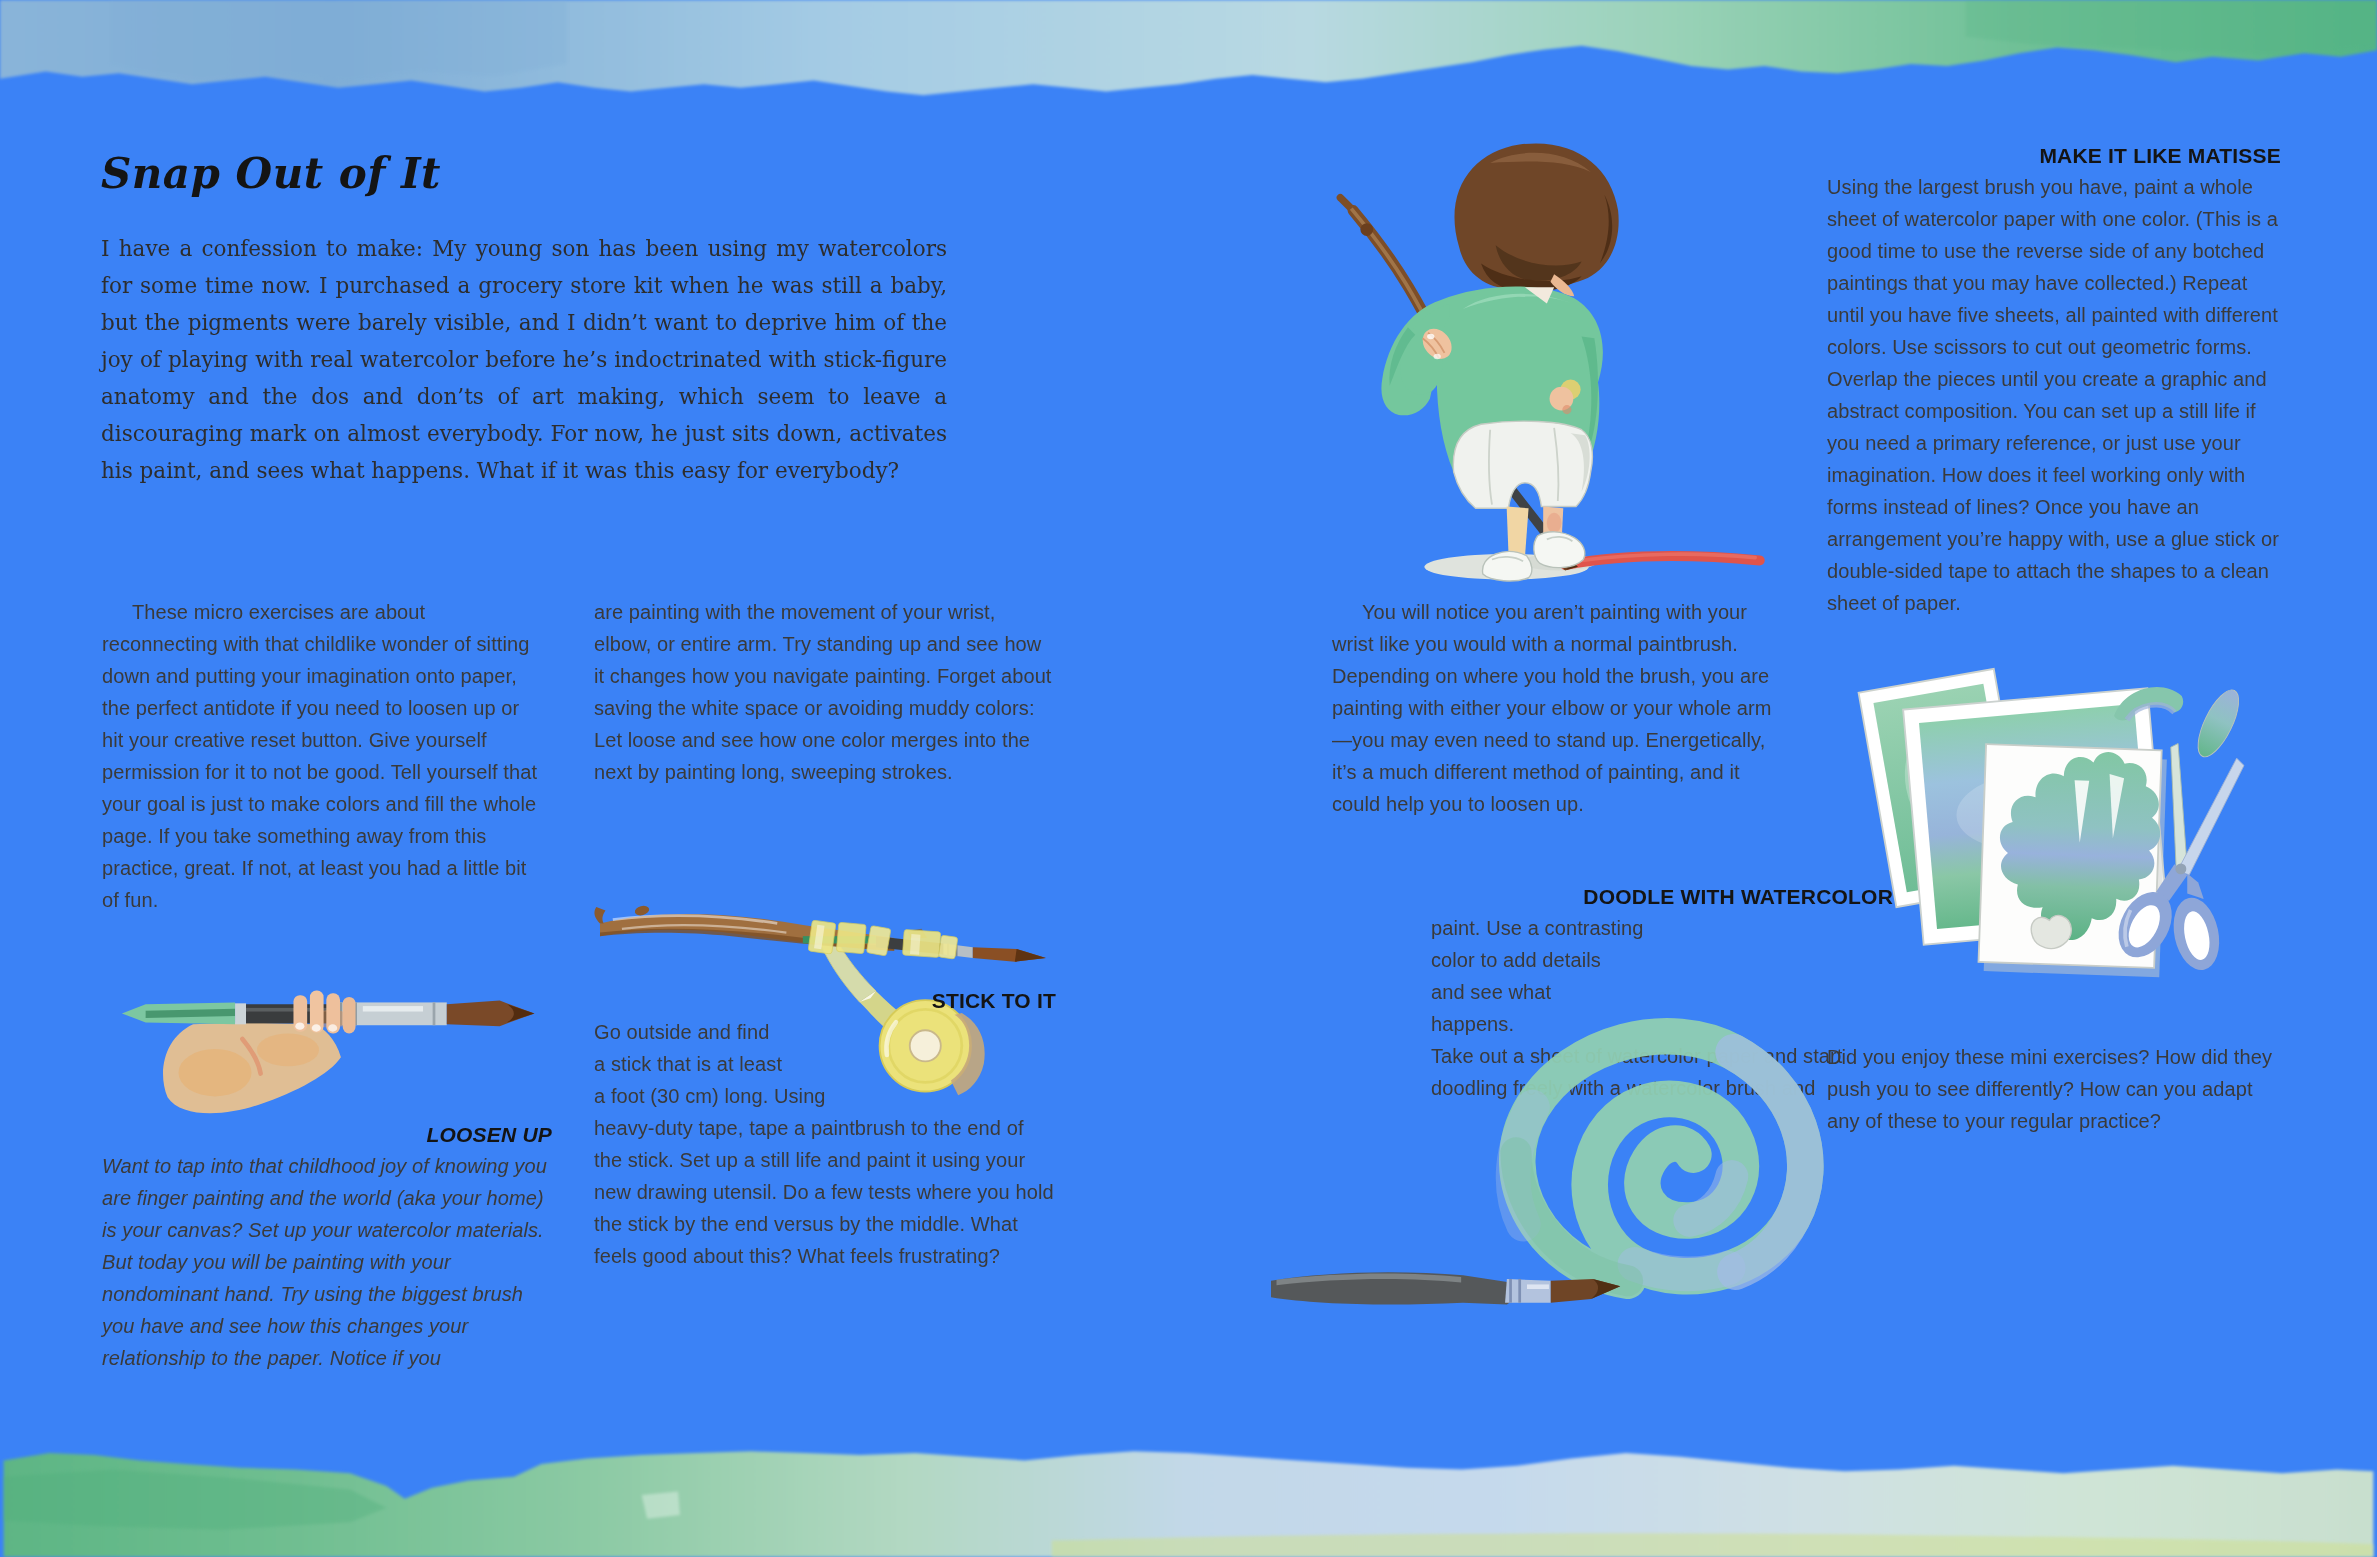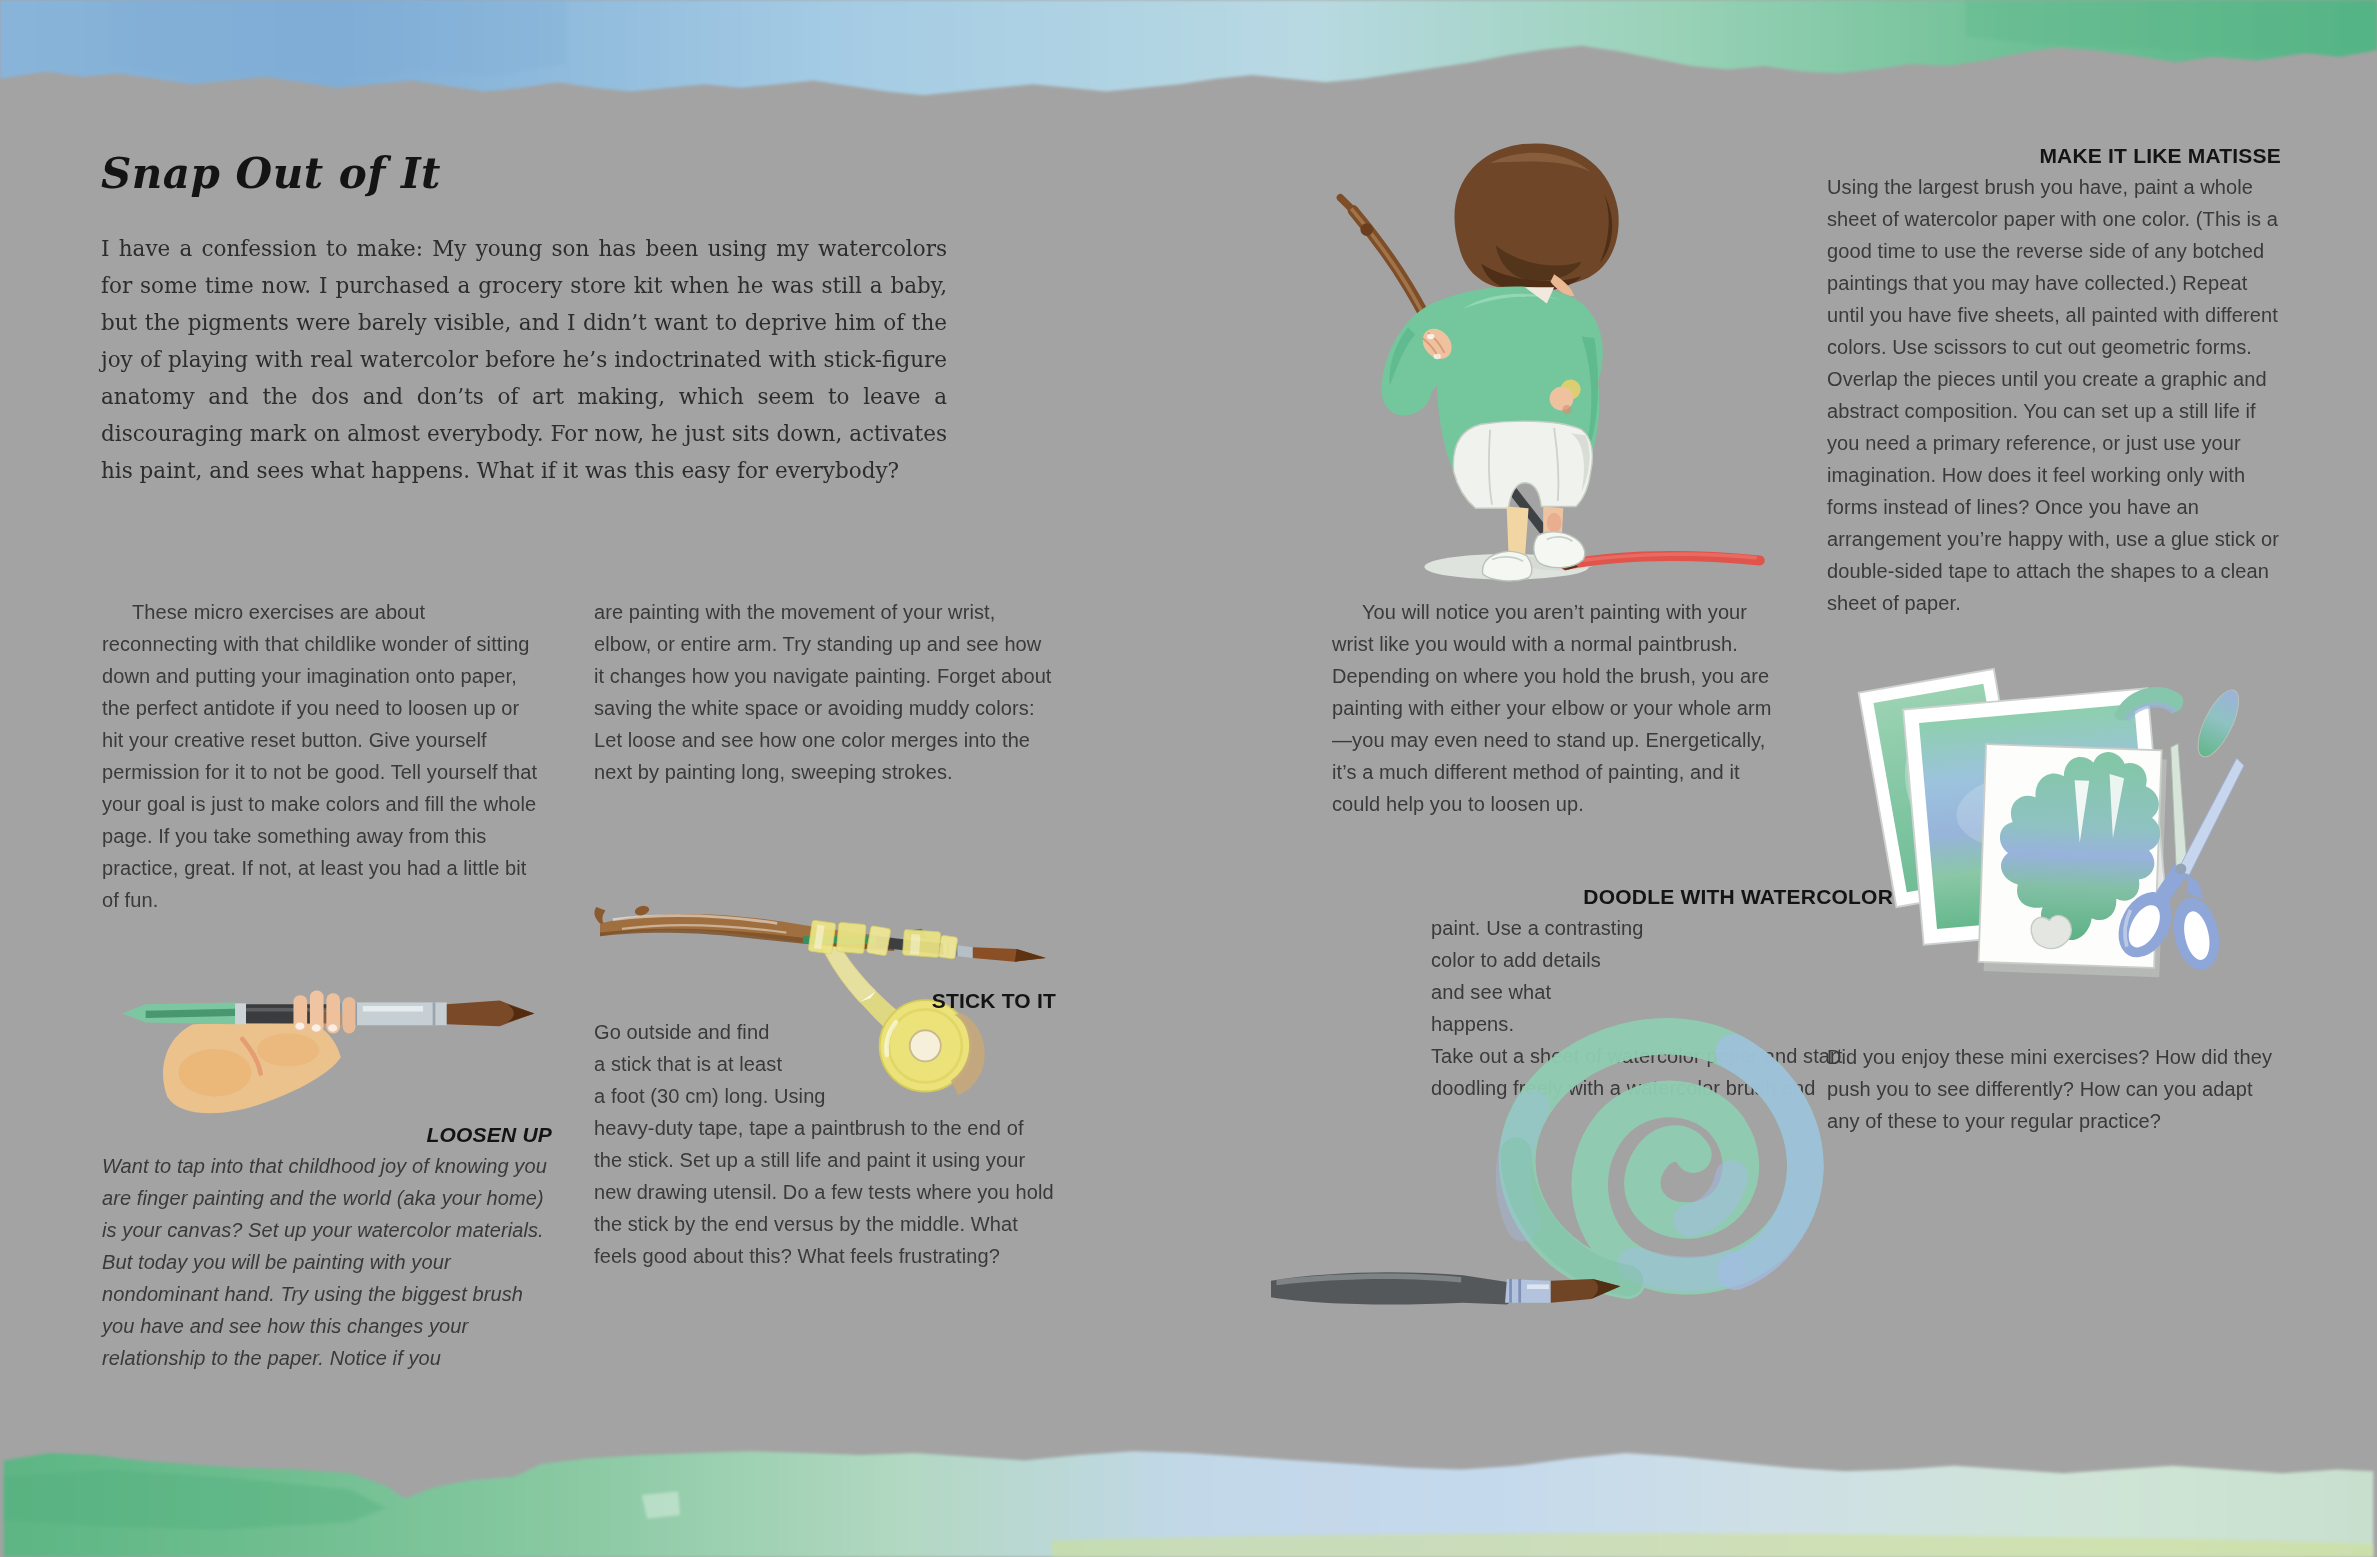--- a/index.html
+++ b/index.html
@@ -1,16 +1,16 @@
 <!DOCTYPE html>
 <html style="font-size:14.6px"><head>
 <meta charset="utf-8">
 <style>
   html,body{margin:0;padding:0;background:#ffffff;}
-  #canvas{position:relative;width:2377px;height:1557px;background:#a3a3a3;overflow:hidden;
+  #canvas{position:relative;width:2377px;height:1557px;background:#3b82f6;overflow:hidden;
           font-family:"Liberation Sans",sans-serif;color:#3a3a3a;}
   .abs{position:absolute;}
   .title{font-family:"DejaVu Serif",serif;font-style:italic;font-weight:600;
          font-size:42px;color:#141414;letter-spacing:0.5px;}
   .intro{font-family:"DejaVu Serif",serif;font-size:21.5px;line-height:37px;
          text-align:justify;color:#2d2d2d;}
   .body{font-size:20px;line-height:32px;color:#3a3a3a;letter-spacing:0.1px;}
   .indent{text-indent:30px;}
   .pre{white-space:pre-line;}
   .hd{font-size:21px;font-weight:bold;color:#141414;letter-spacing:0.2px;margin:0 0 2.7px 0;text-align:right;}

